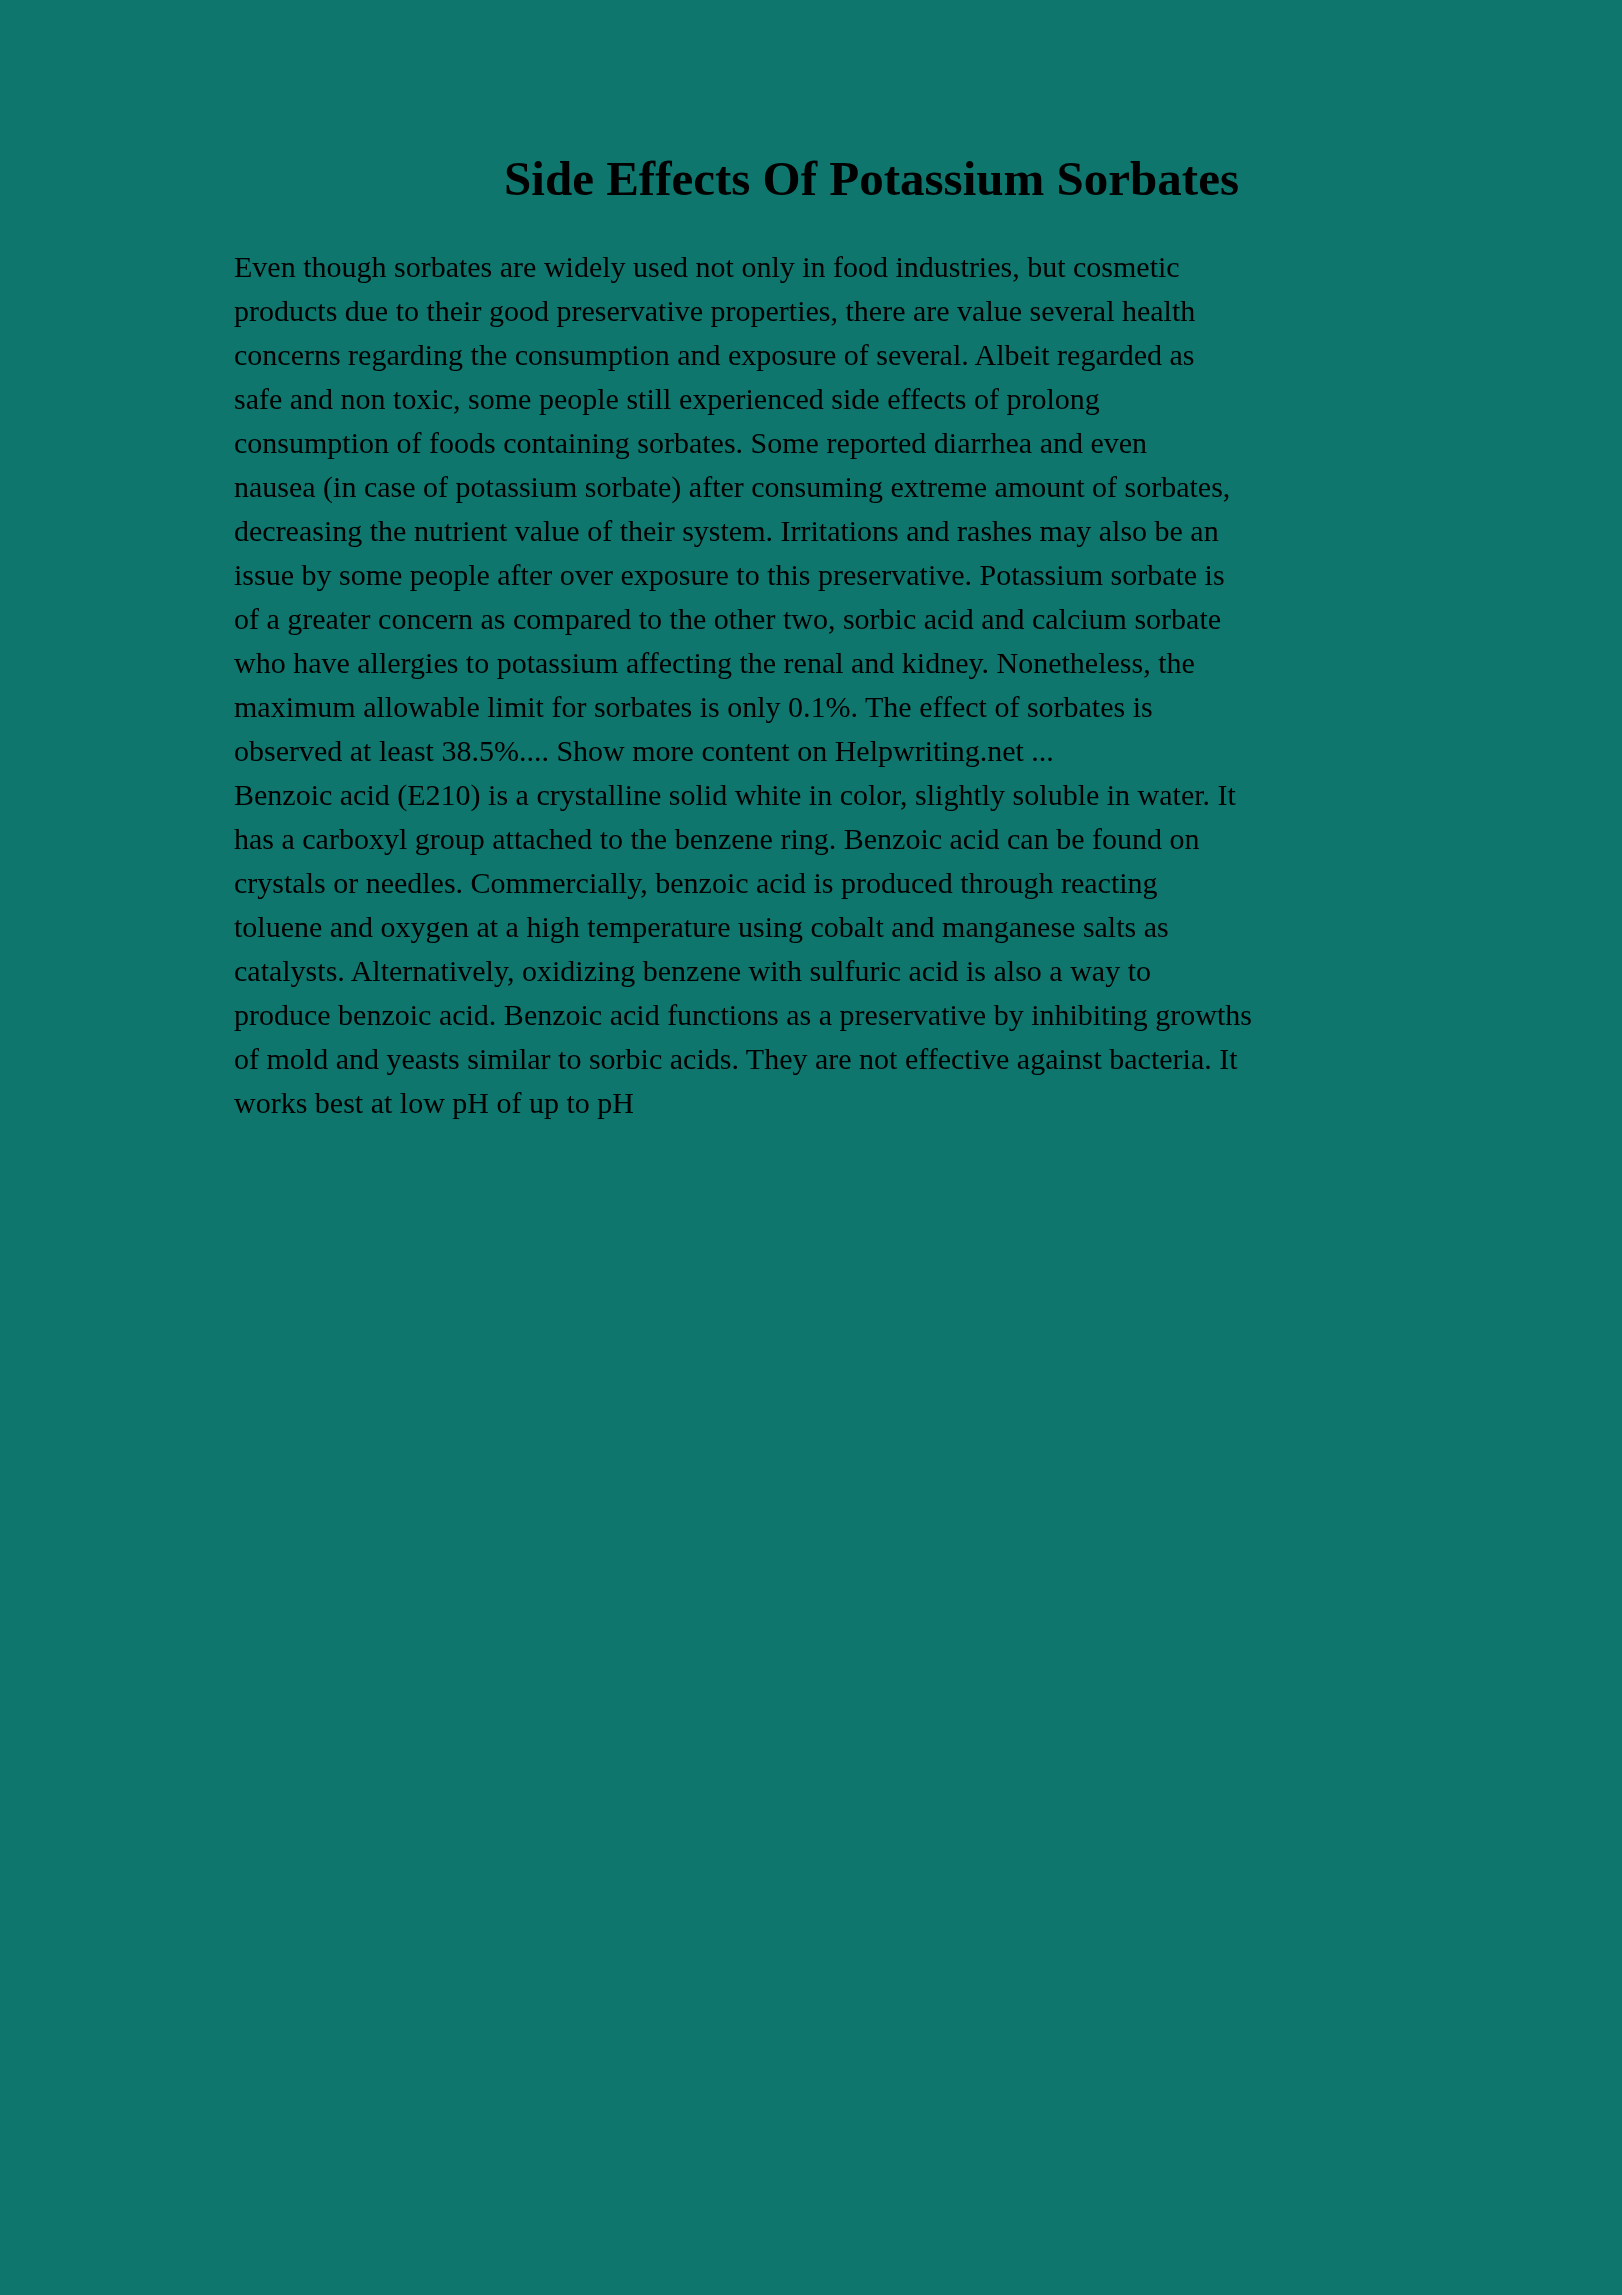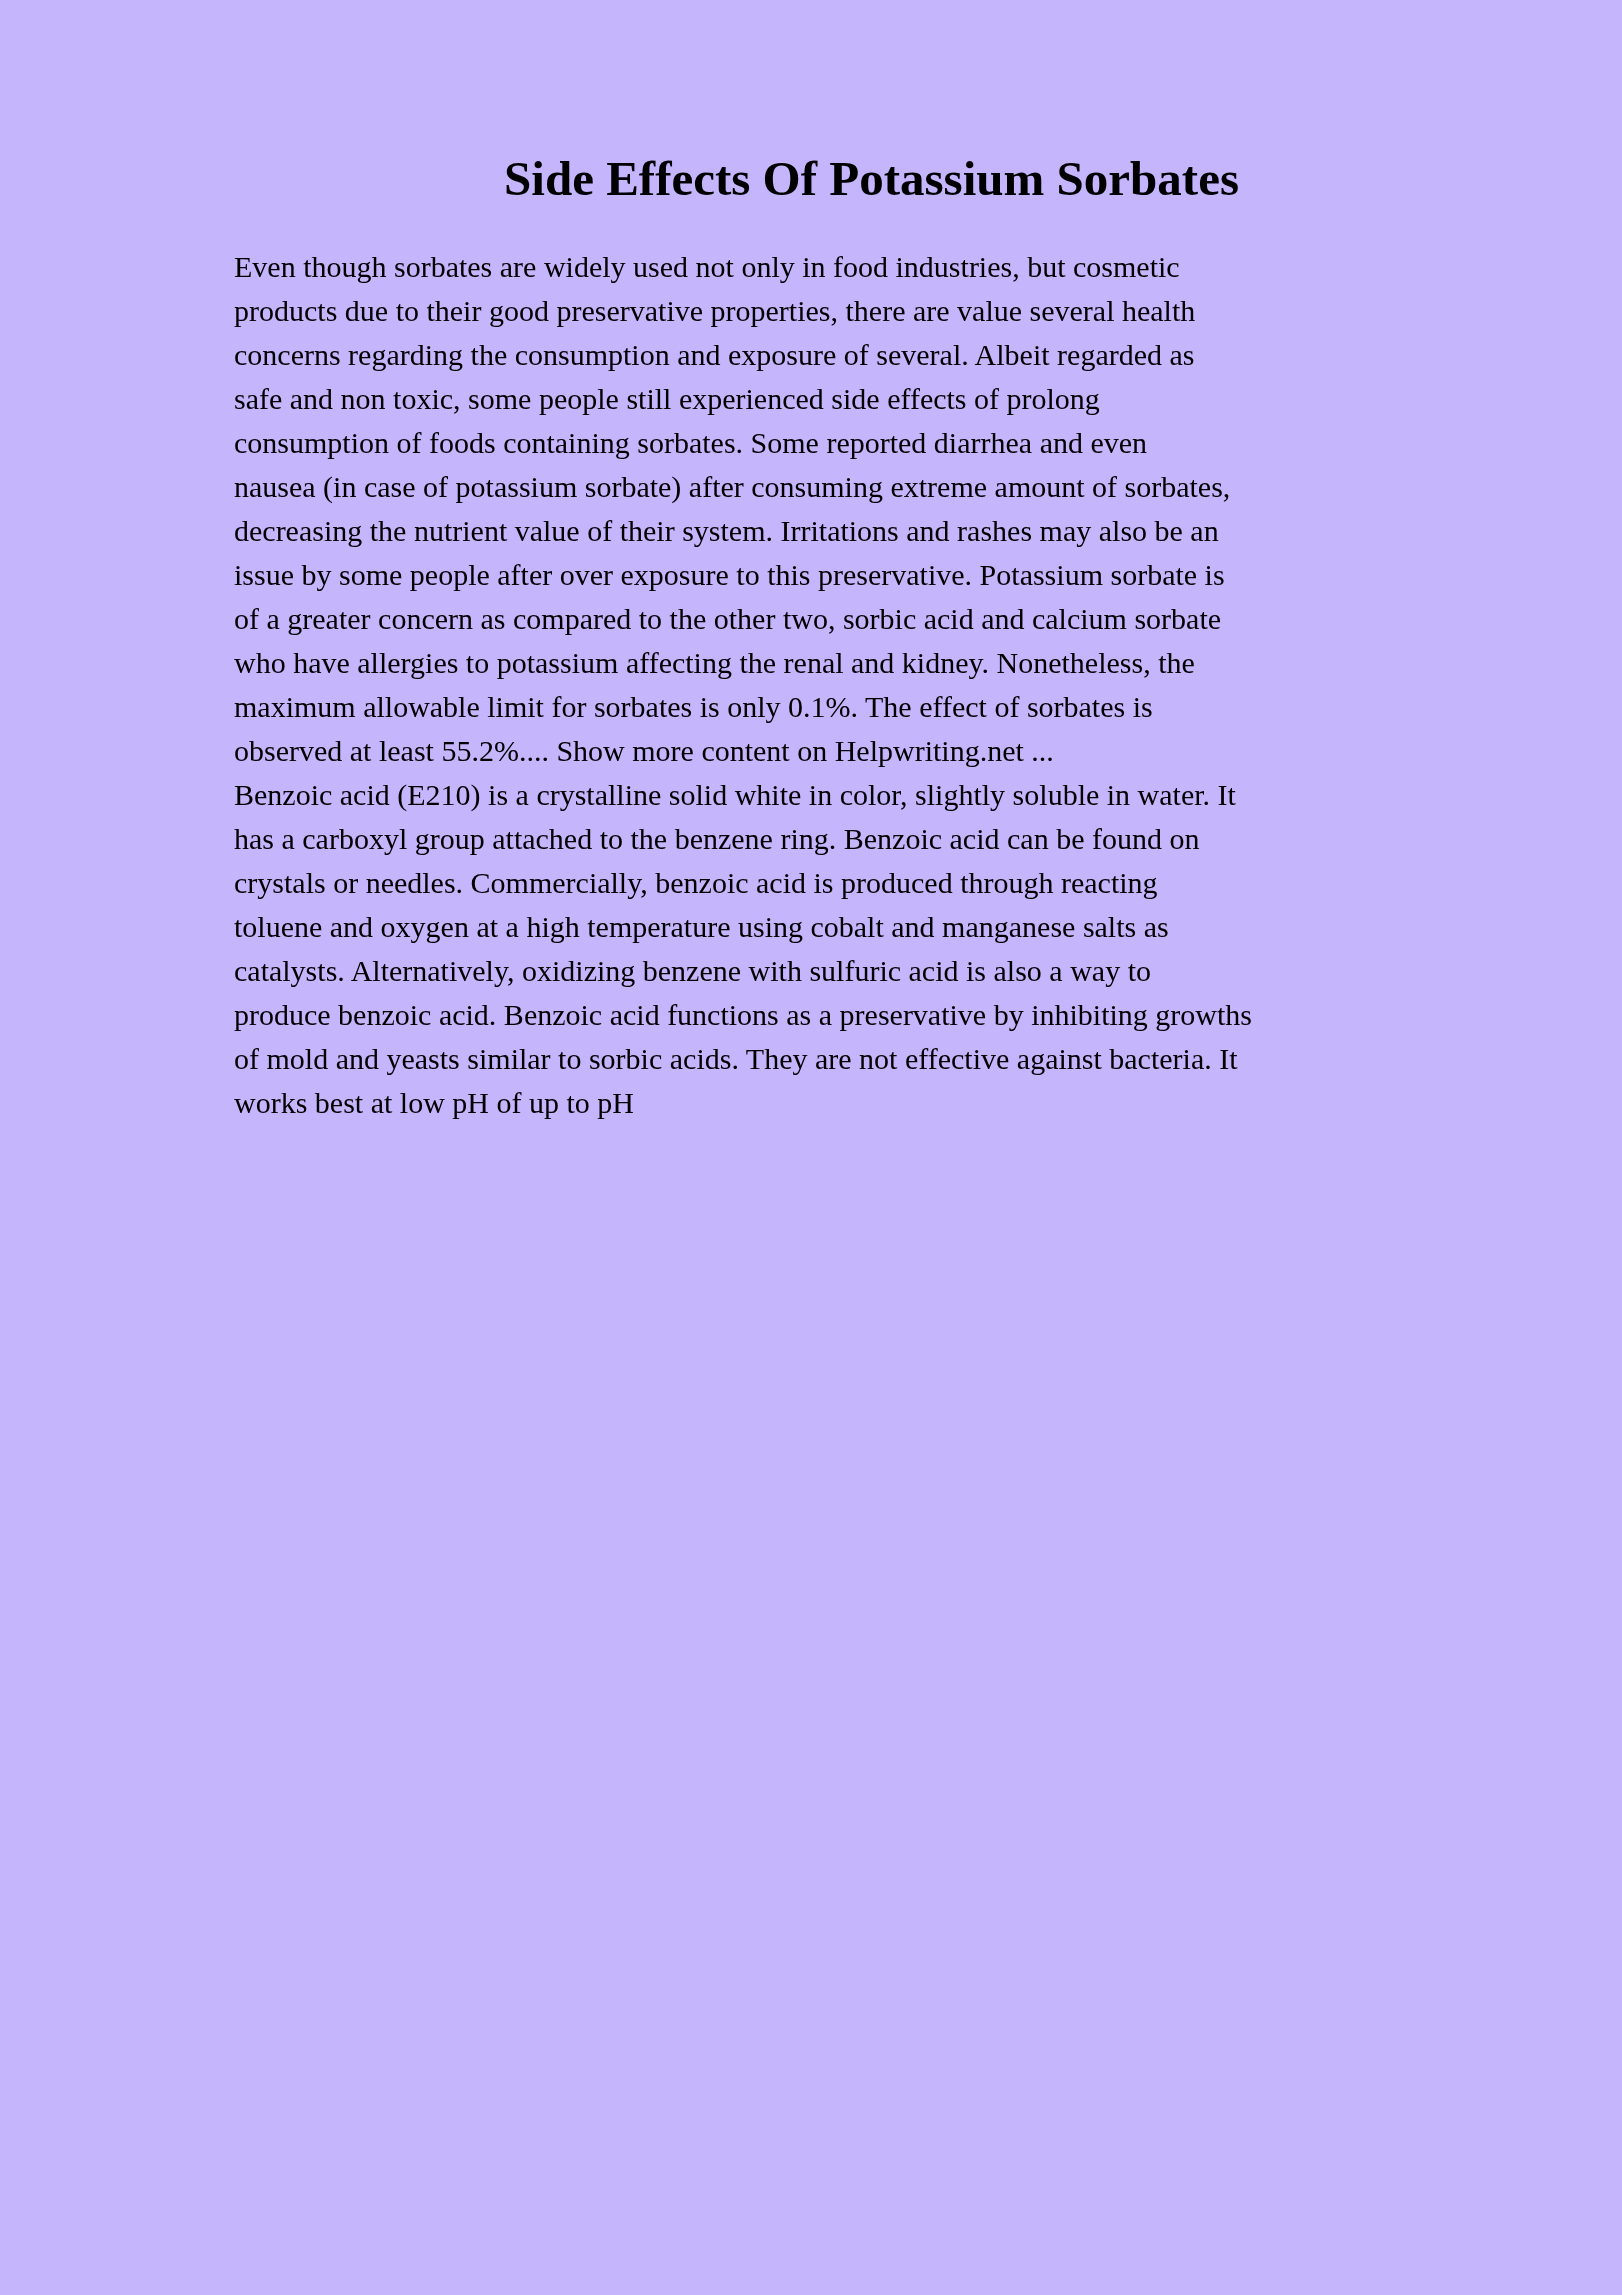--- a/index.html
+++ b/index.html
@@ -4,21 +4,21 @@
 <style>
   html, body {
     margin: 0;
     padding: 0;
     background: #ffffff;
   }
   .page {
     position: relative;
     width: 1622px;
     height: 2295px;
-    background: #c4b5fd;
+    background: #0f766e;
     overflow: hidden;
     font-family: "Liberation Serif", "DejaVu Serif", serif;
     color: #000000;
   }
   .doc-title {
     position: absolute;
     left: 234px;
     top: 154px;
     width: 1275px;
     margin: 0;
@@ -53,21 +53,21 @@
       <div class="text-line">products due to their good preservative properties, there are value several health</div>
       <div class="text-line">concerns regarding the consumption and exposure of several. Albeit regarded as</div>
       <div class="text-line">safe and non toxic, some people still experienced side effects of prolong</div>
       <div class="text-line">consumption of foods containing sorbates. Some reported diarrhea and even</div>
       <div class="text-line">nausea (in case of potassium sorbate) after consuming extreme amount of sorbates,</div>
       <div class="text-line">decreasing the nutrient value of their system. Irritations and rashes may also be an</div>
       <div class="text-line">issue by some people after over exposure to this preservative. Potassium sorbate is</div>
       <div class="text-line">of a greater concern as compared to the other two, sorbic acid and calcium sorbate</div>
       <div class="text-line">who have allergies to potassium affecting the renal and kidney. Nonetheless, the</div>
       <div class="text-line">maximum allowable limit for sorbates is only 0.1%. The effect of sorbates is</div>
-      <div class="text-line">observed at least 55.2%.... Show more content on Helpwriting.net ...</div>
+      <div class="text-line">observed at least 38.5%.... Show more content on Helpwriting.net ...</div>
       <div class="text-line">Benzoic acid (E210) is a crystalline solid white in color, slightly soluble in water. It</div>
       <div class="text-line">has a carboxyl group attached to the benzene ring. Benzoic acid can be found on</div>
       <div class="text-line">crystals or needles. Commercially, benzoic acid is produced through reacting</div>
       <div class="text-line">toluene and oxygen at a high temperature using cobalt and manganese salts as</div>
       <div class="text-line">catalysts. Alternatively, oxidizing benzene with sulfuric acid is also a way to</div>
       <div class="text-line">produce benzoic acid. Benzoic acid functions as a preservative by inhibiting growths</div>
       <div class="text-line">of mold and yeasts similar to sorbic acids. They are not effective against bacteria. It</div>
       <div class="text-line">works best at low pH of up to pH</div>
     </div>
 </div>

